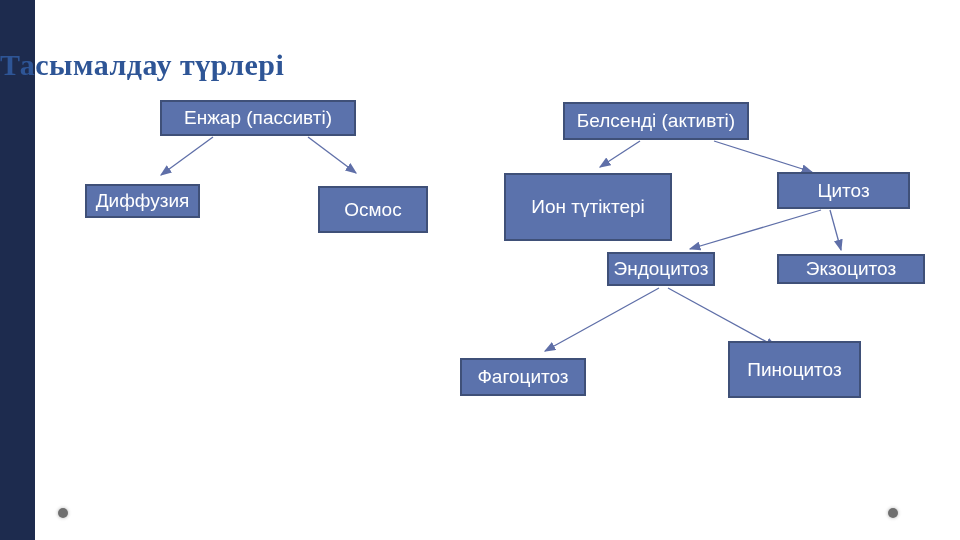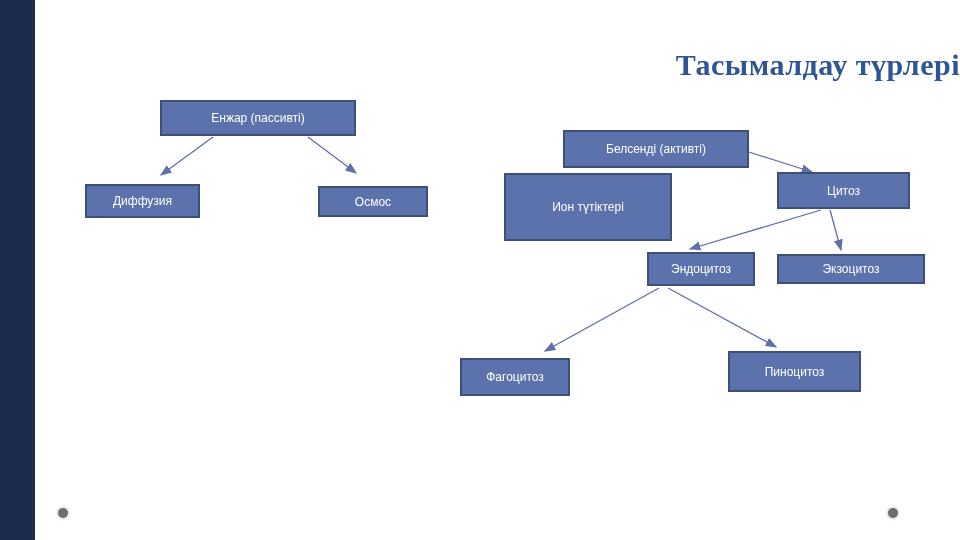--- a/index.html
+++ b/index.html
@@ -22,56 +22,56 @@
     width: 35px;
     height: 540px;
     background: #1d2b4e;
   }
   .title {
     position: absolute;
     left: 0;
     top: 48px;
     width: 960px;
     margin: 0;
-    text-align: right;
+    text-align: left;
     font-family: "Liberation Serif", serif;
     font-weight: bold;
     font-size: 30px;
     letter-spacing: 0.5px;
     color: #2e5596;
   }
   .arrows {
     position: absolute;
     left: 0;
     top: 0;
     width: 960px;
     height: 540px;
   }
   .node {
     position: absolute;
     box-sizing: border-box;
     background: #5b72ac;
     border: 2px solid #3f5078;
     color: #ffffff;
-    font-size: 12px;
+    font-size: 19px;
     display: flex;
     align-items: center;
     justify-content: center;
     white-space: nowrap;
   }
   .node-passive      { left: 160px; top: 100px; width: 196px; height: 36px; }
-  .node-active       { left: 563px; top: 102px; width: 186px; height: 38px; margin-top: 28px; }
+  .node-active       { left: 563px; top: 102px; width: 186px; height: 38px; }
   .node-diffusion    { left:  85px; top: 184px; width: 115px; height: 34px; }
-  .node-osmosis      { left: 318px; top: 186px; width: 110px; height: 31px; }
+  .node-osmosis      { left: 318px; top: 186px; width: 110px; height: 47px; }
   .node-ion          { left: 504px; top: 173px; width: 168px; height: 68px; }
   .node-cytosis      { left: 777px; top: 172px; width: 133px; height: 37px; }
-  .node-endocytosis  { left: 607px; top: 252px; width: 108px; height: 34px; margin-left: 40px; }
+  .node-endocytosis  { left: 607px; top: 252px; width: 108px; height: 34px; }
   .node-exocytosis   { left: 777px; top: 254px; width: 148px; height: 30px; }
-  .node-phagocytosis { left: 460px; top: 358px; width: 110px; height: 38px; }
-  .node-pinocytosis  { left: 728px; top: 351px; width: 133px; height: 41px; }
+  .node-phagocytosis { left: 460px; top: 358px; width: 126px; height: 38px; }
+  .node-pinocytosis  { left: 728px; top: 341px; width: 133px; height: 57px; }
   .dot {
     position: absolute;
     width: 10px;
     height: 10px;
     border-radius: 50%;
     background: #6e6e6e;
     box-shadow: 0 0 3px 1px #d5d5d5;
   }
   .dot-left  { left: 58px;  top: 508px; }
   .dot-right { left: 888px; top: 508px; }

